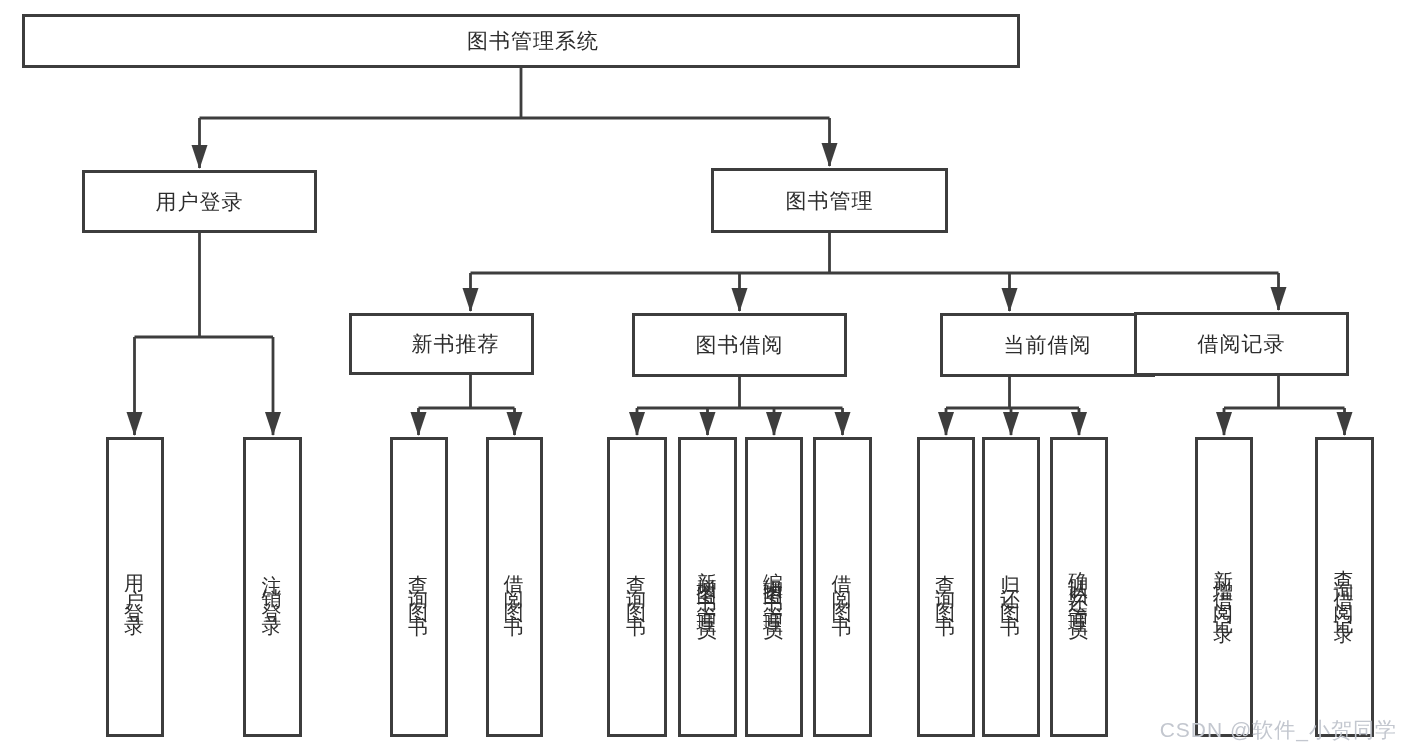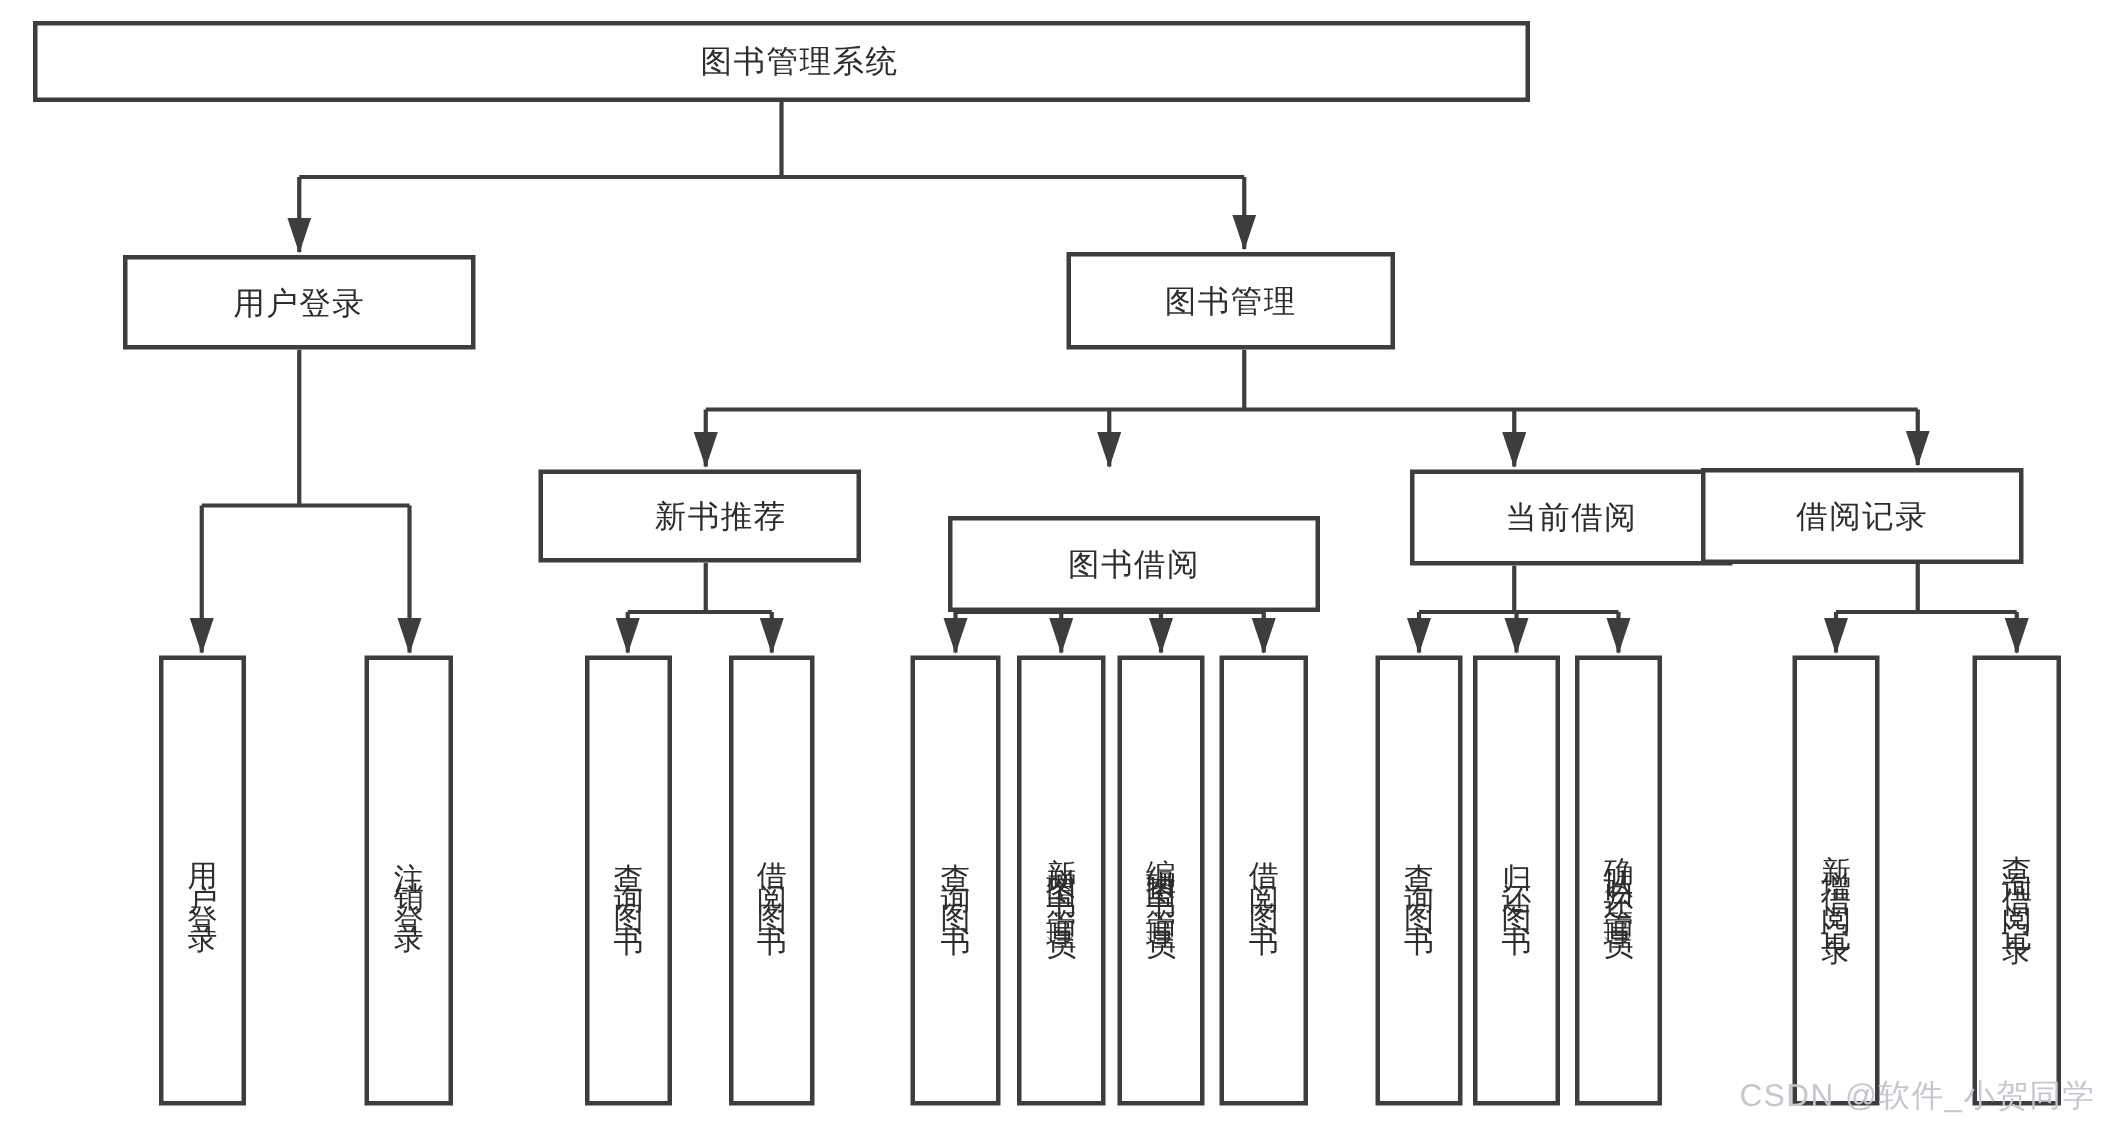--- a/index.html
+++ b/index.html
@@ -81,24 +81,24 @@
       <path d="M1011,408 V435" marker-end="url(#ah)"></path>
       <path d="M1079,408 V435" marker-end="url(#ah)"></path>
       <path d="M1224,408 V435" marker-end="url(#ah)"></path>
       <path d="M1344.5,408 V435" marker-end="url(#ah)"></path>
     </g>
   </svg>
 
   <div class="box h" style="left:22px;top:14px;width:998px;height:54px;padding-left:24px;">图书管理系统</div>
 
   <div class="box h" style="left:82px;top:170px;width:235px;height:63px;">用户登录</div>
-  <div class="box h" style="left:711px;top:168px;width:219px;height:65px;text-align:right;">图书管理</div>
+  <div class="box h" style="left:711px;top:168px;width:237px;height:65px;text-align:right;">图书管理</div>
 
-  <div class="box h" style="left:359px;top:313px;width:215px;height:62px;padding-left:28px;">新书推荐</div>
-  <div class="box h" style="left:632px;top:313px;width:248px;height:64px;margin-top:31px;">图书借阅</div>
+  <div class="box h" style="left:349px;top:313px;width:185px;height:62px;padding-left:28px;">新书推荐</div>
+  <div class="box h" style="left:632px;top:313px;width:215px;height:64px;">图书借阅</div>
   <div class="box h" style="left:902px;top:313px;width:215px;height:64px;margin-left:38px;">当前借阅</div>
   <div class="box h" style="left:1134px;top:312px;width:215px;height:64px;">借阅记录</div>
 
   <div class="box v sp4" style="left:106px;top:437px;width:58px;height:300px;">
     <span class="vtext">用户登录</span>
   </div>
   <div class="box v sp4" style="left:243px;top:437px;width:59px;height:300px;">
     <span class="vtext">注销登录</span>
   </div>
 

